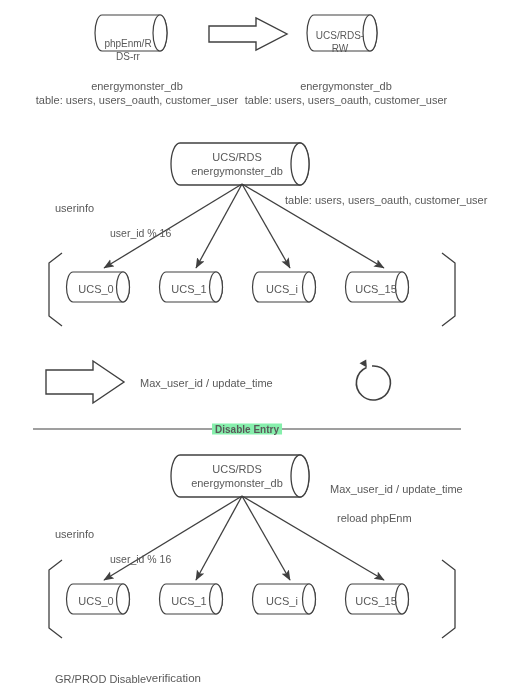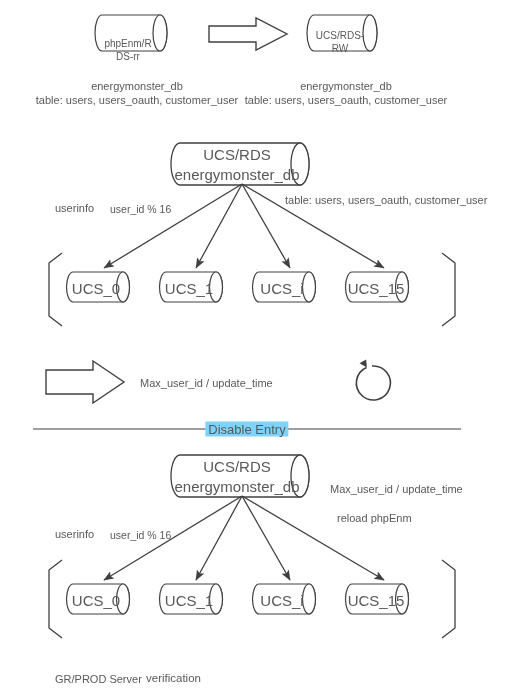--- a/index.html
+++ b/index.html
@@ -31,41 +31,42 @@
   }
   .lbl {
     position: absolute;
     font-family: "Liberation Sans", "DejaVu Sans", sans-serif;
     color: #595959;
     white-space: nowrap;
     line-height: 1.35;
   }
   .lbl.c { transform: translateX(-50%); text-align: center; }
   .f11 { font-size: 11px; }
-  .f10 { font-size: 10.5px; }
+  .f10 { font-size: 10.5px; margin-top: 24px; }
   .f11b { font-size: 11.5px; }
   .cyl-text {
     position: absolute;
     text-align: center;
     transform: translate(-50%, -50%);
-    font-size: 15px;
+    font-size: 11px;
     color: #595959;
     line-height: 1.3;
     white-space: nowrap;
     pointer-events: none;
   }
   .cyl-text.small { font-size: 10px; }
   .divider-label {
     position: absolute;
-    background: #7dd3fc;
+    background: #86efac;
     padding: 0 3px;
     transform: translate(-50%, -50%);
-    font-size: 13px;
+    font-size: 10px;
     color: #595959;
     white-space: nowrap;
+    font-weight: bold;
   }
 </style>
 </head>
 <body>
 
 <div id="diagram-root">
 
   <svg class="layer" viewBox="0 0 517 691">
     <defs>
       <marker id="ah" markerWidth="9" markerHeight="9" refX="7.6" refY="3.2" orient="auto" markerUnits="strokeWidth">
@@ -219,16 +220,16 @@
   <div class="lbl f11" style="left:337px; top:511px;">reload phpEnm</div>
 
   <div class="lbl f11" style="left:55px; top:527px;">userinfo</div>
   <div class="lbl f10" style="left:110px; top:528px;">user_id % 16</div>
 
   <div class="cyl-text" style="left:96px; top:601px;">UCS_0</div>
   <div class="cyl-text" style="left:189px; top:601px;">UCS_1</div>
   <div class="cyl-text" style="left:282px; top:601px;">UCS_i</div>
   <div class="cyl-text" style="left:376px; top:601px;">UCS_15</div>
 
-  <div class="lbl f11" style="left:55px; top:672px;">GR/PROD Server</div>
+  <div class="lbl f11" style="left:55px; top:672px;">GR/PROD Disable</div>
   <div class="lbl f11b" style="left:146px; top:671px;">verification</div>
 
 </div>
 
 </body></html>

